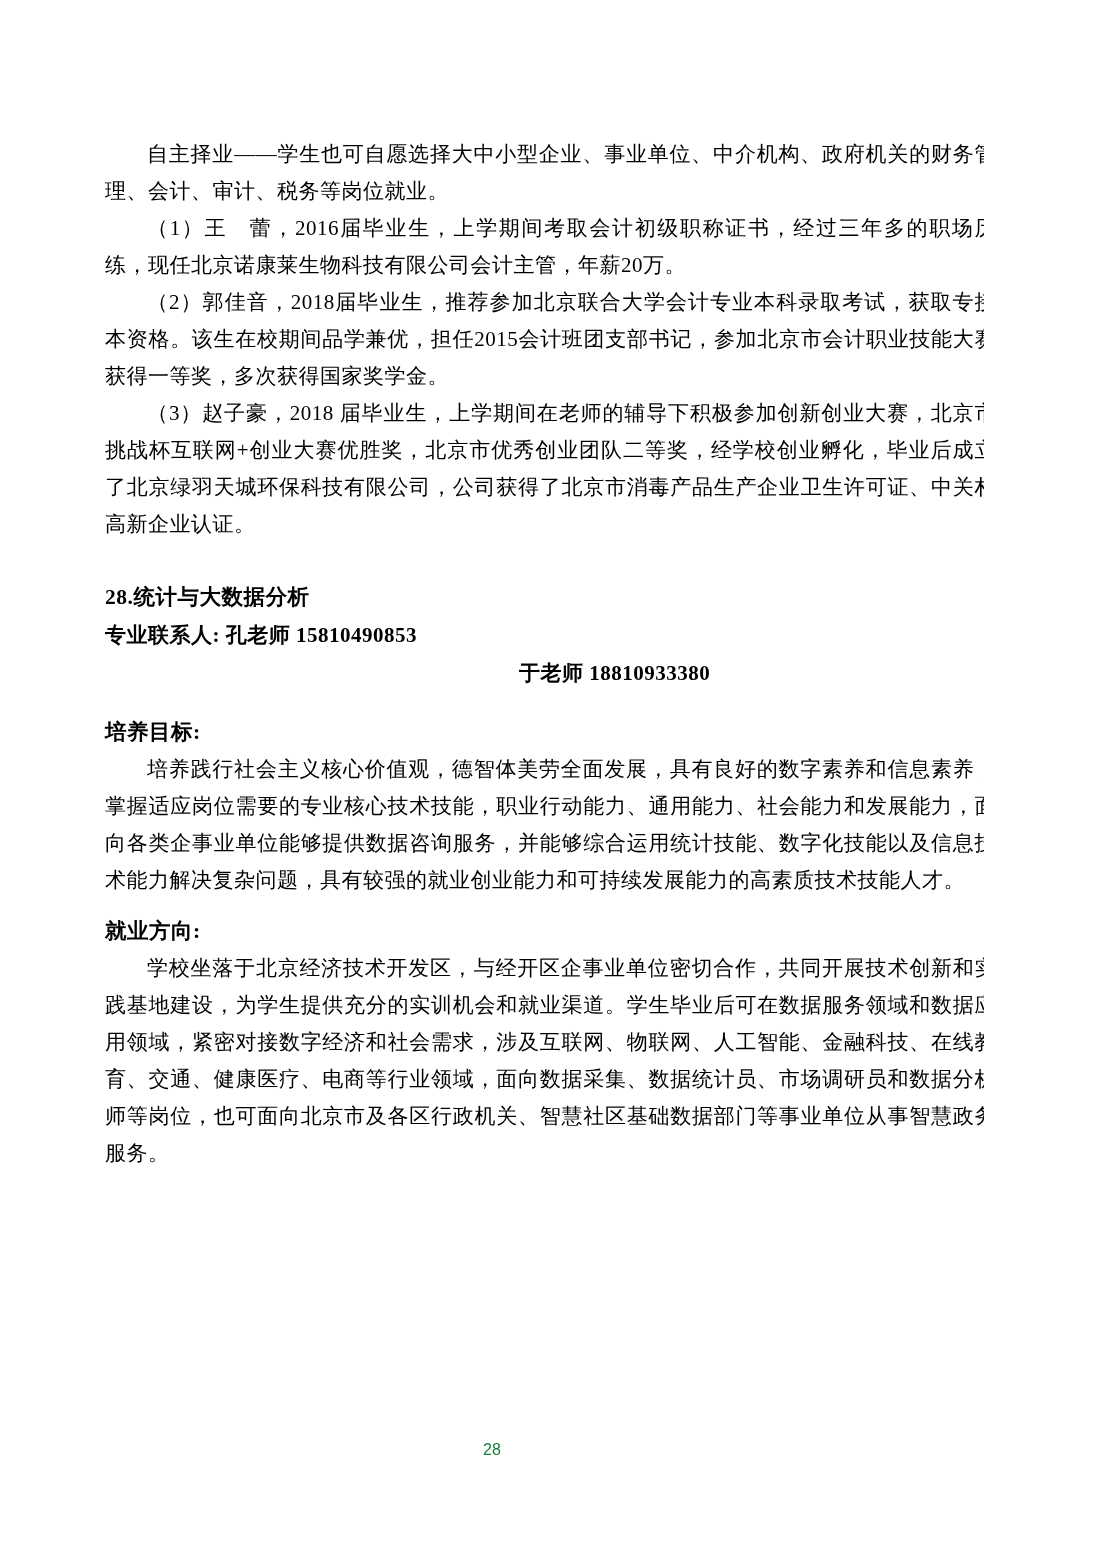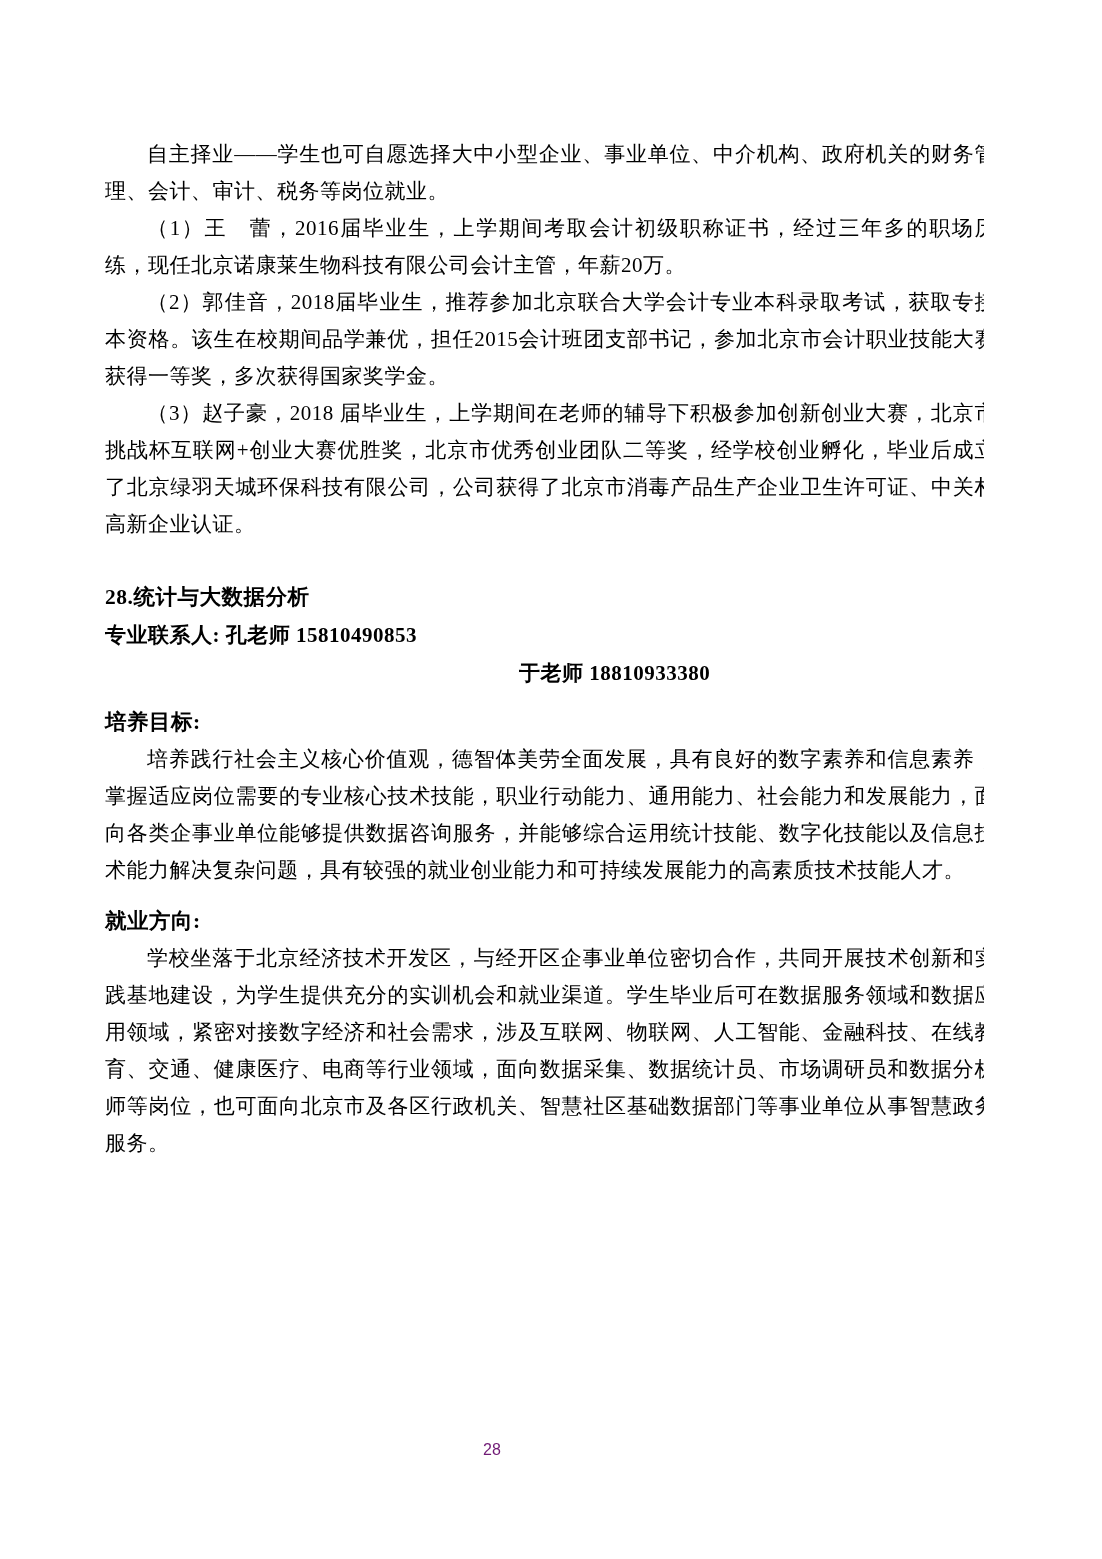--- a/index.html
+++ b/index.html
@@ -26,38 +26,38 @@
     text-indent: 42px;
     letter-spacing: 0.5px;
   }
   h2.heading {
     margin: 14px 0 0 0;
     font-size: 21.5px;
     font-weight: bold;
     line-height: 37px;
     letter-spacing: 0.5px;
   }
-  h2.heading.tight { margin-top: 12px; }
+  h2.heading.tight { margin-top: 22px; }
   h2.heading.section-title { margin-top: 36px; }
   p.info-line {
     margin: 0;
     font-weight: bold;
     line-height: 38px;
     letter-spacing: 0.5px;
   }
   p.info-line.contact-cont { padding-left: 128px; text-align: center; }
   .footer {
     position: absolute;
     left: 0;
     right: 0;
     top: 1441px;
     text-align: center;
     font-family: "Liberation Sans", "DejaVu Sans", sans-serif;
     font-size: 16px;
-    color: #701a75;
+    color: #15803d;
   }
 </style>
 </head>
 <body>
 
 <div class="page">
   <main class="content">
 
     <p class="body">自主择业——学生也可自愿选择大中小型企业、事业单位、中介机构、政府机关的财务管理、会计、审计、税务等岗位就业。</p>
 

